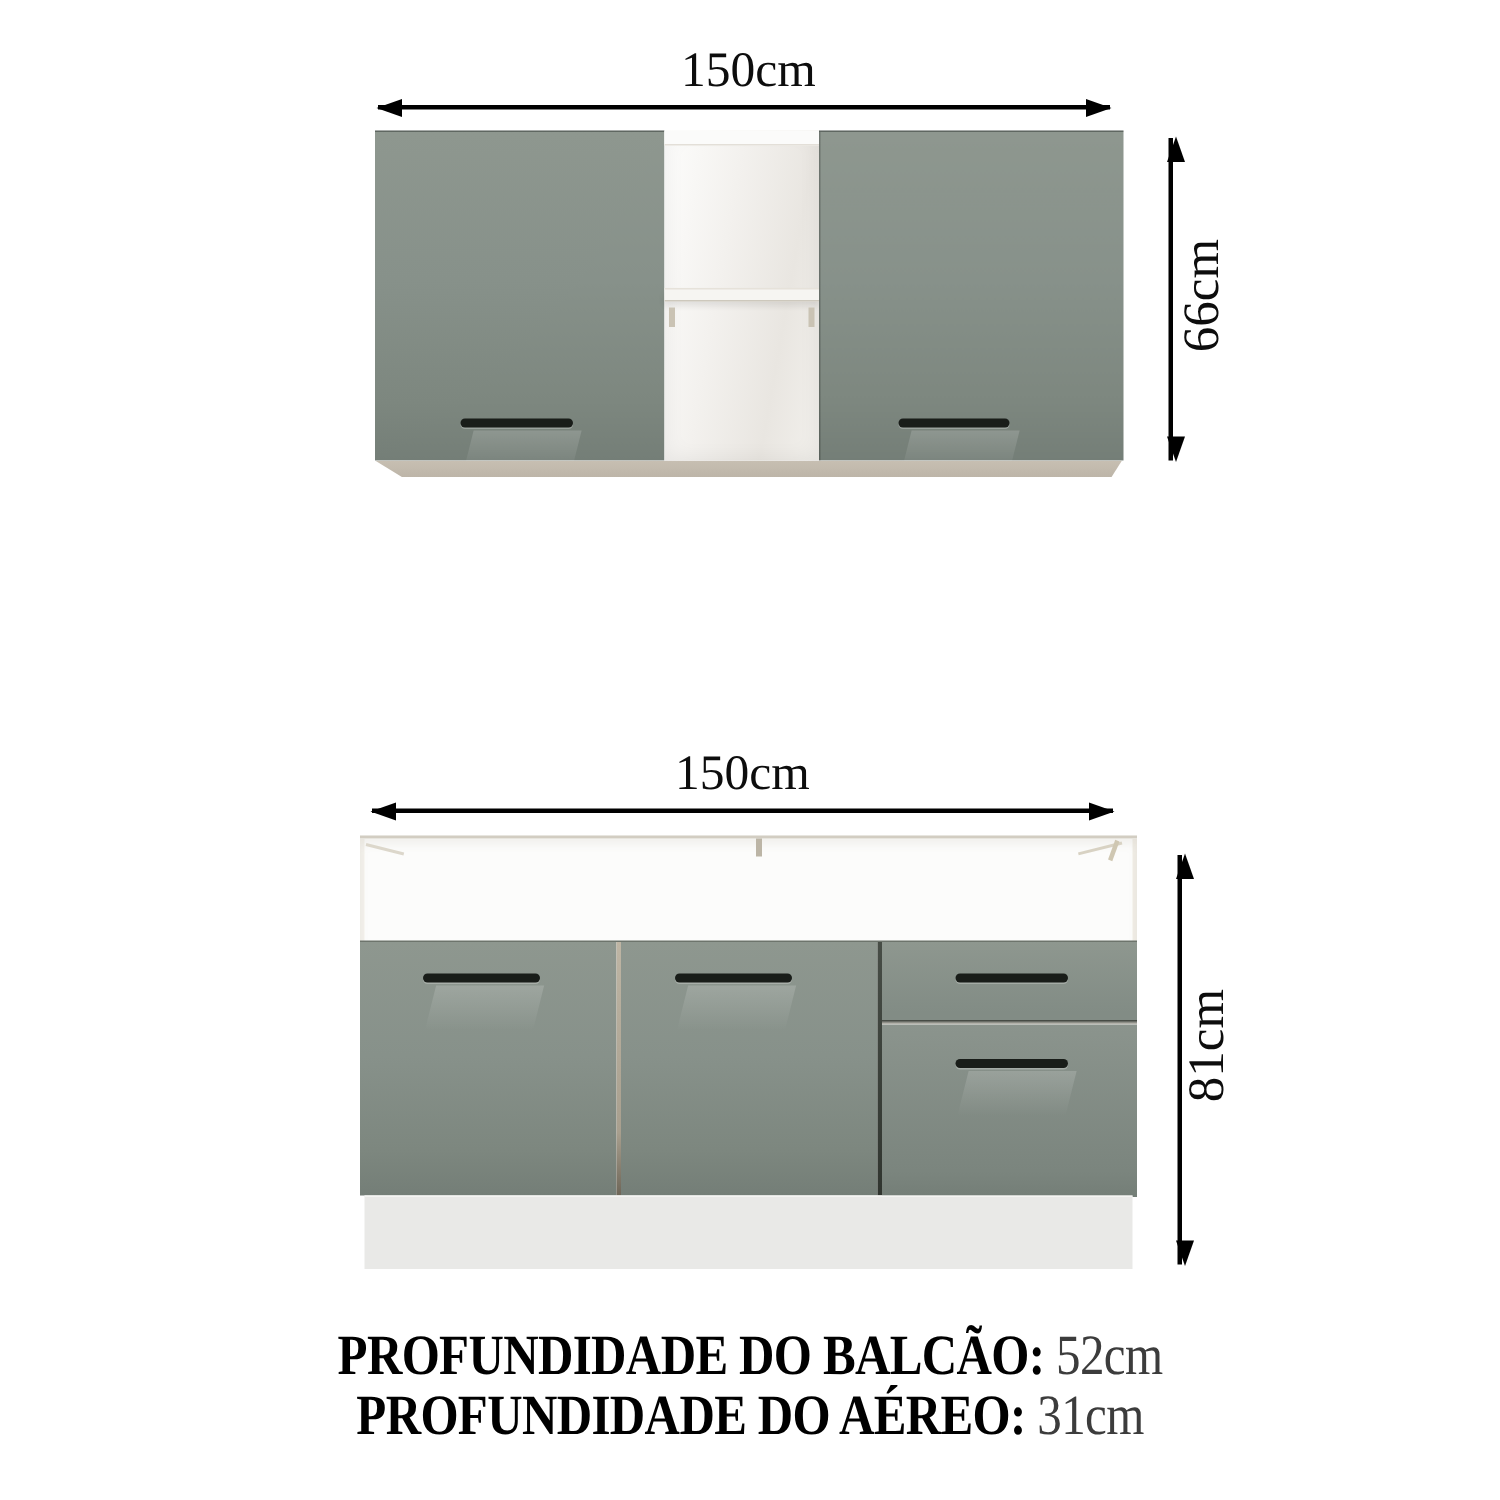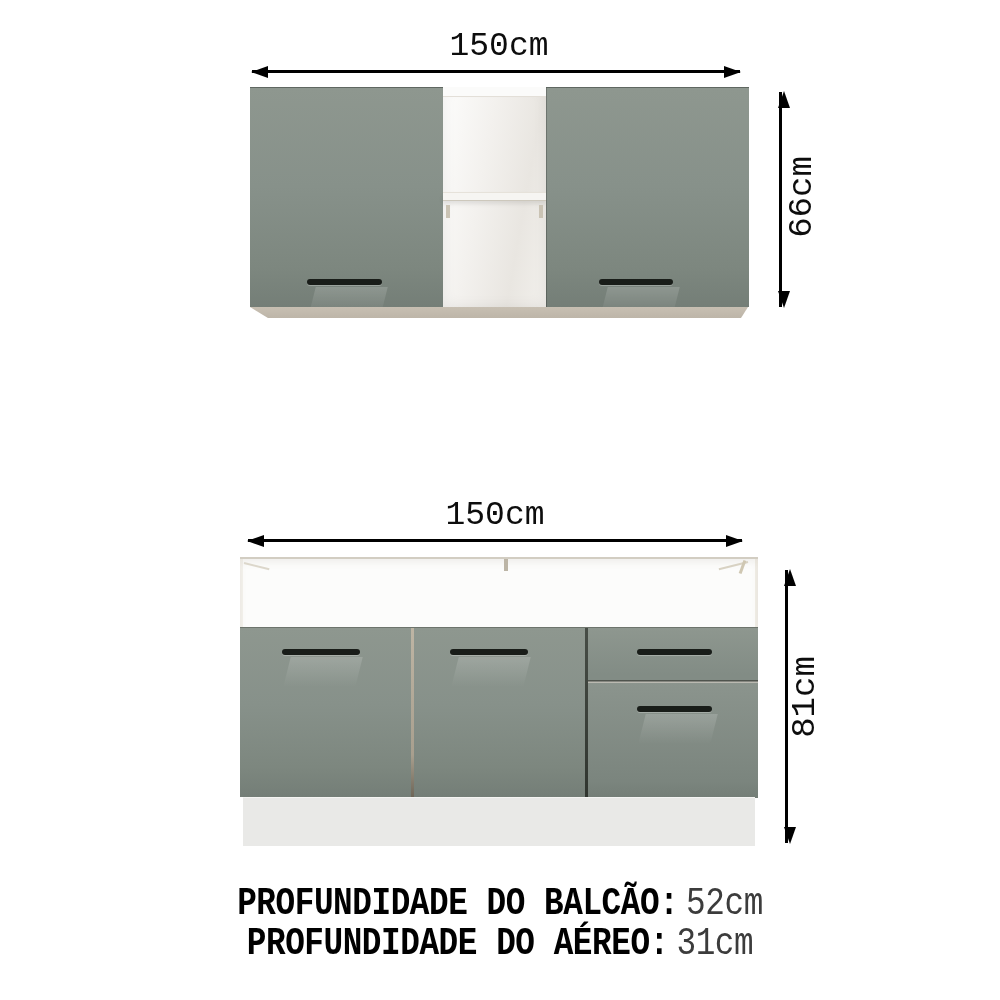--- a/index.html
+++ b/index.html
@@ -1,19 +1,19 @@
 <!DOCTYPE html>
 <html><head>
 <meta charset="utf-8">
 <style>
   html,body { margin:0; padding:0; background:#ffffff; }
   .canvas {
     position:relative; width:1000px; height:1000px; margin:0 auto;
     background:#ffffff; overflow:hidden;
-    font-family:Liberation Mono, monospace;
+    font-family:Liberation Serif, serif;
   }
   
   .dim-label {
     position:absolute; font-size:33px; color:#0d0d0d; text-align:center;
     line-height:38px; white-space:nowrap;
   }
   .v-label {
     position:absolute; width:120px; height:40px; text-align:center;
     font-size:34px; line-height:40px; color:#0d0d0d;
     transform:rotate(-90deg);

